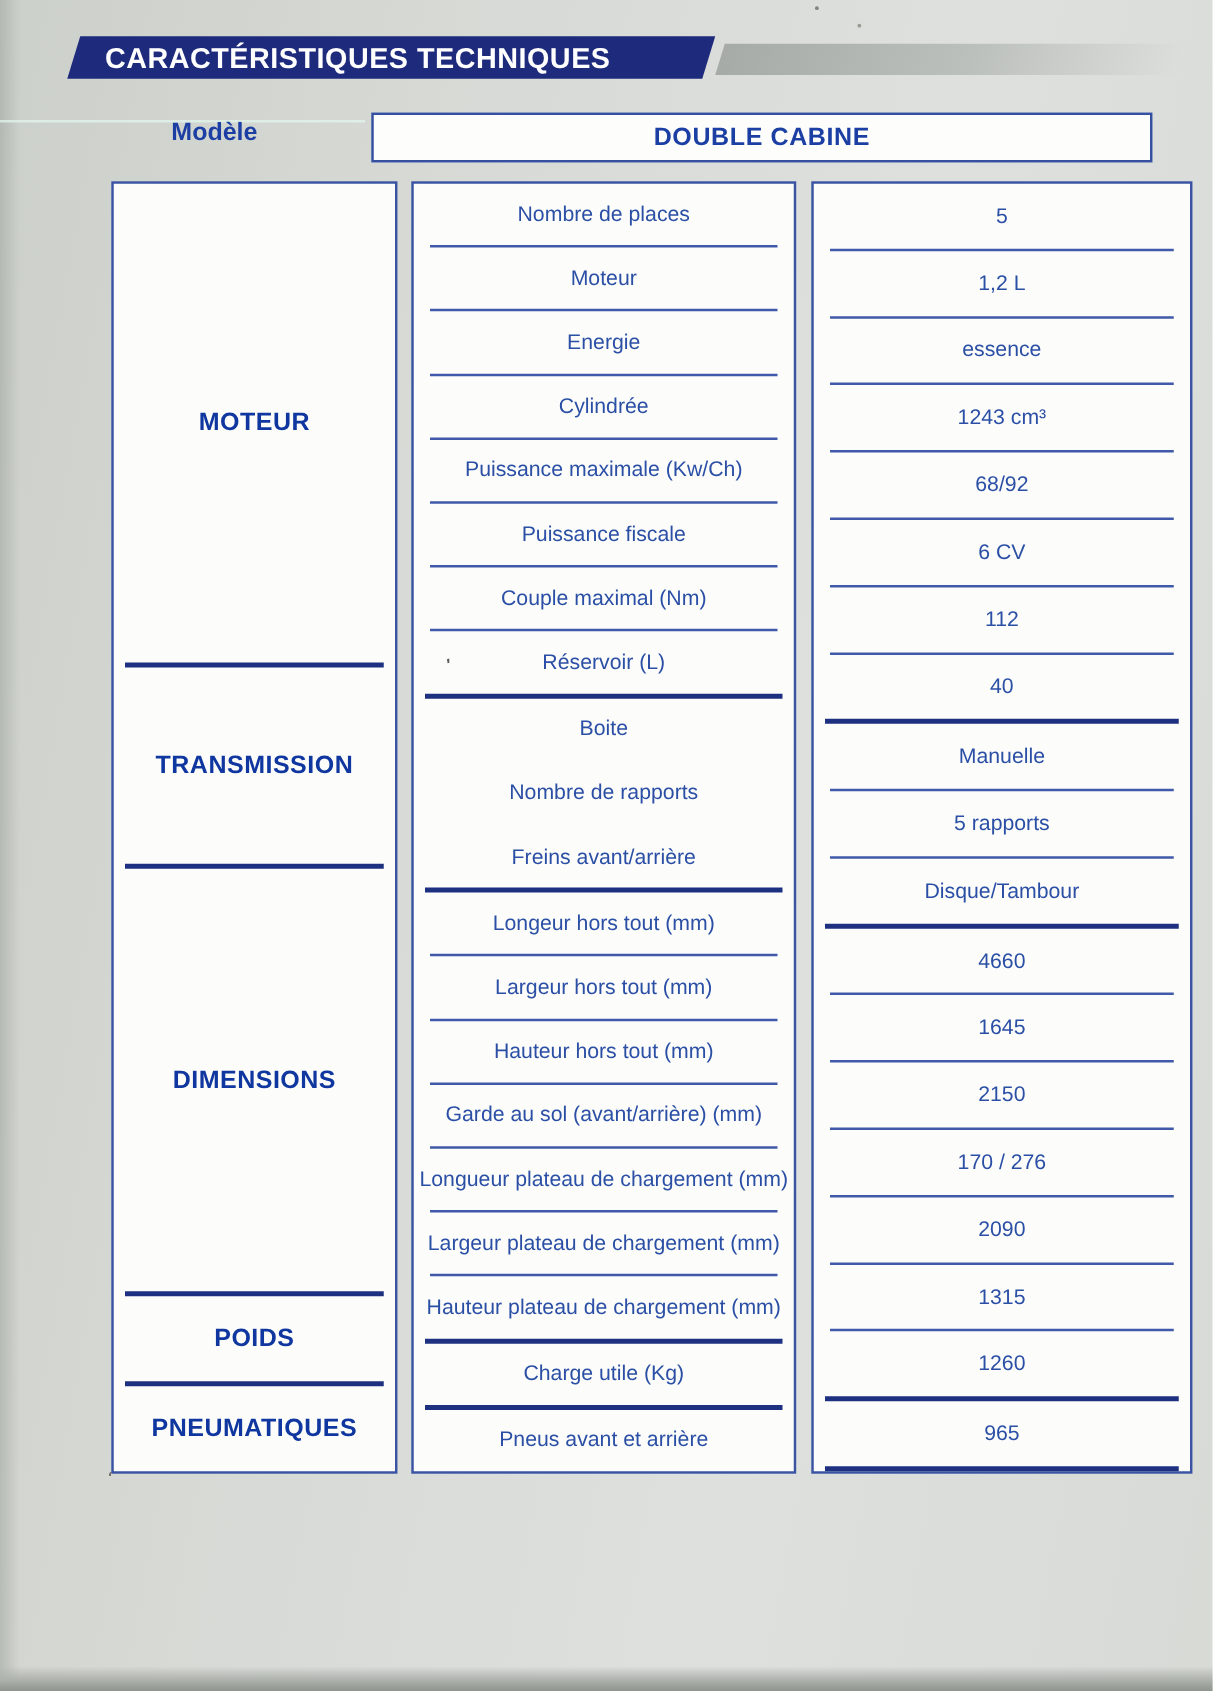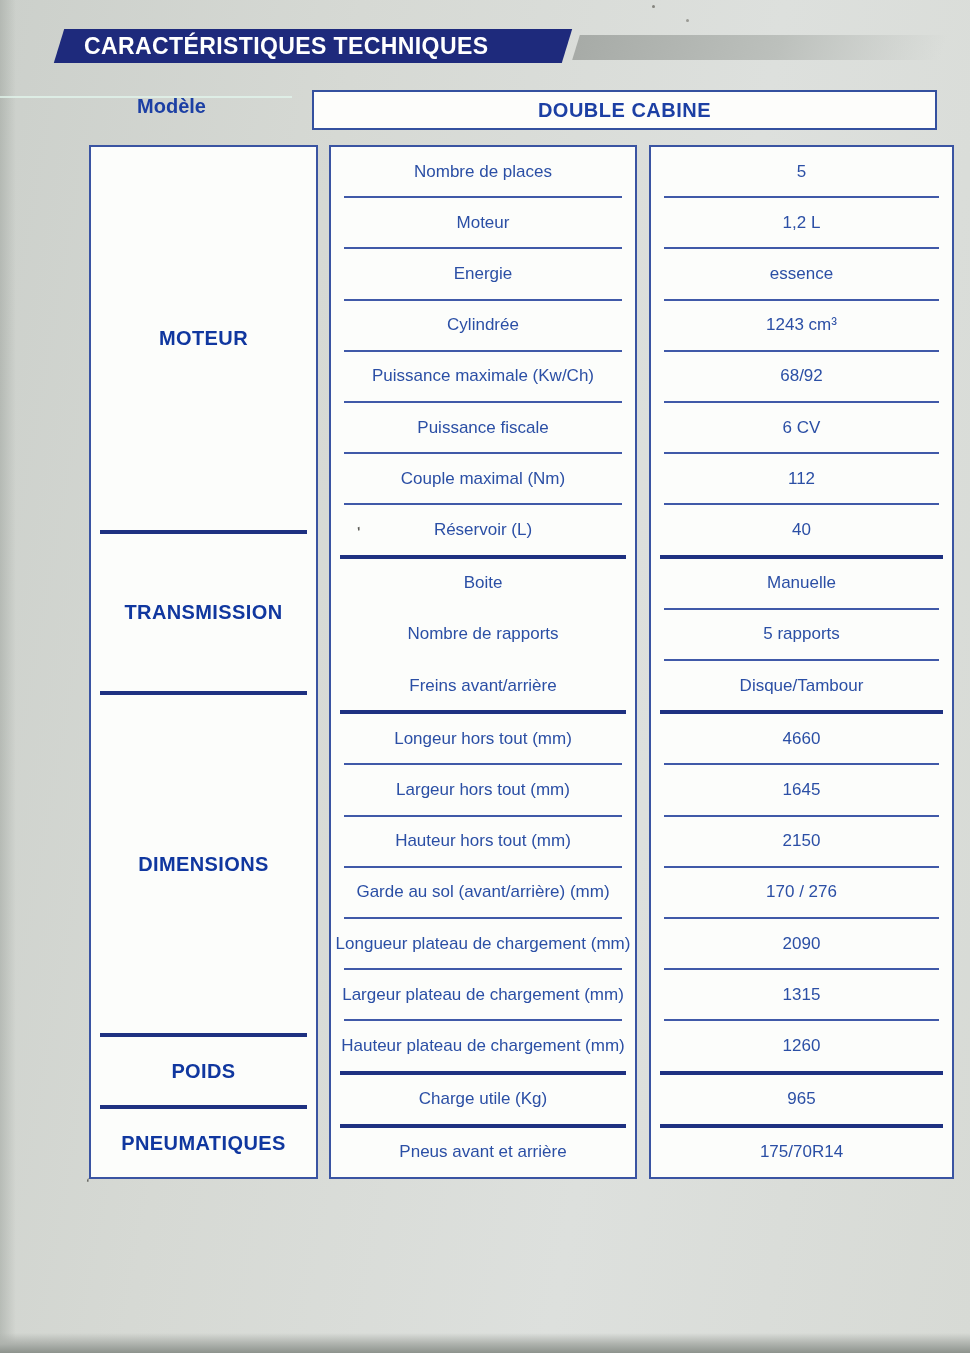--- a/index.html
+++ b/index.html
@@ -23,21 +23,21 @@
   .banner-bg{position:absolute;left:59px;top:29px;width:508px;height:34px;
     background:#1e2a7c;transform:skewX(-17deg);}
   .banner-gray{position:absolute;left:576px;top:35px;width:368px;height:25px;
     transform:skewX(-17deg);
     background:linear-gradient(to right,#a7aba7 0%,#bcc0bc 55%,rgba(214,217,212,0) 100%);}
   .banner-title{position:absolute;left:84px;top:29px;height:34px;line-height:35px;
     color:#ffffff;font-weight:bold;font-size:23px;letter-spacing:.4px;}
   
   .model-label{position:absolute;left:57px;top:95px;width:229px;text-align:center;
     font-size:20px;font-weight:bold;color:#1c3fa4;}
-  .model-box{position:absolute;left:312px;top:90px;width:625px;height:40px;
+  .model-box{position:absolute;left:297px;top:90px;width:625px;height:40px;
     box-sizing:border-box;border:2px solid #34509f;background:#fdfdfb;
     display:flex;align-items:center;justify-content:center;
     font-weight:bold;font-size:20px;color:#1c3fa4;letter-spacing:.5px;}
   
   .col{position:absolute;top:145px;height:1034px;box-sizing:border-box;
     background:#fcfdfb;border:2px solid #3a54a2;
     display:flex;flex-direction:column;margin-left:32px;}
   .col-left{left:57px;width:229px;}
   .col-mid{left:297px;width:308px;}
   .col-right{left:617px;width:305px;}
@@ -182,23 +182,20 @@
         <div class="sep-thin"></div>
         <div class="cell">1315</div>
         <div class="sep-thin"></div>
         <div class="cell">1260</div>
       </div>
       <div class="sep-thick"></div>
       <div class="section" style="flex-grow: 1;">
         <div class="cell">965</div>
       </div>
       <div class="sep-thick"></div>
-      <div class="section" style="flex-grow: 1;">
-        <div class="cell">175/70R14</div>
-      </div>
     </div>
 
   <div class="speck" style="left:652px;top:5px;width:3px;height:3px;background:#84847e;"></div>
   <div class="speck" style="left:686px;top:19px;width:3px;height:3px;background:#9a9a94;"></div>
   <div class="tick" style="left:358px;top:524px;transform:rotate(-18deg);">′</div>
   <div class="tick" style="left:86px;top:1176px;transform:rotate(15deg);font-size:11px;">‘</div>
 
   <div class="edge-bottom"></div>
 </div>
 

